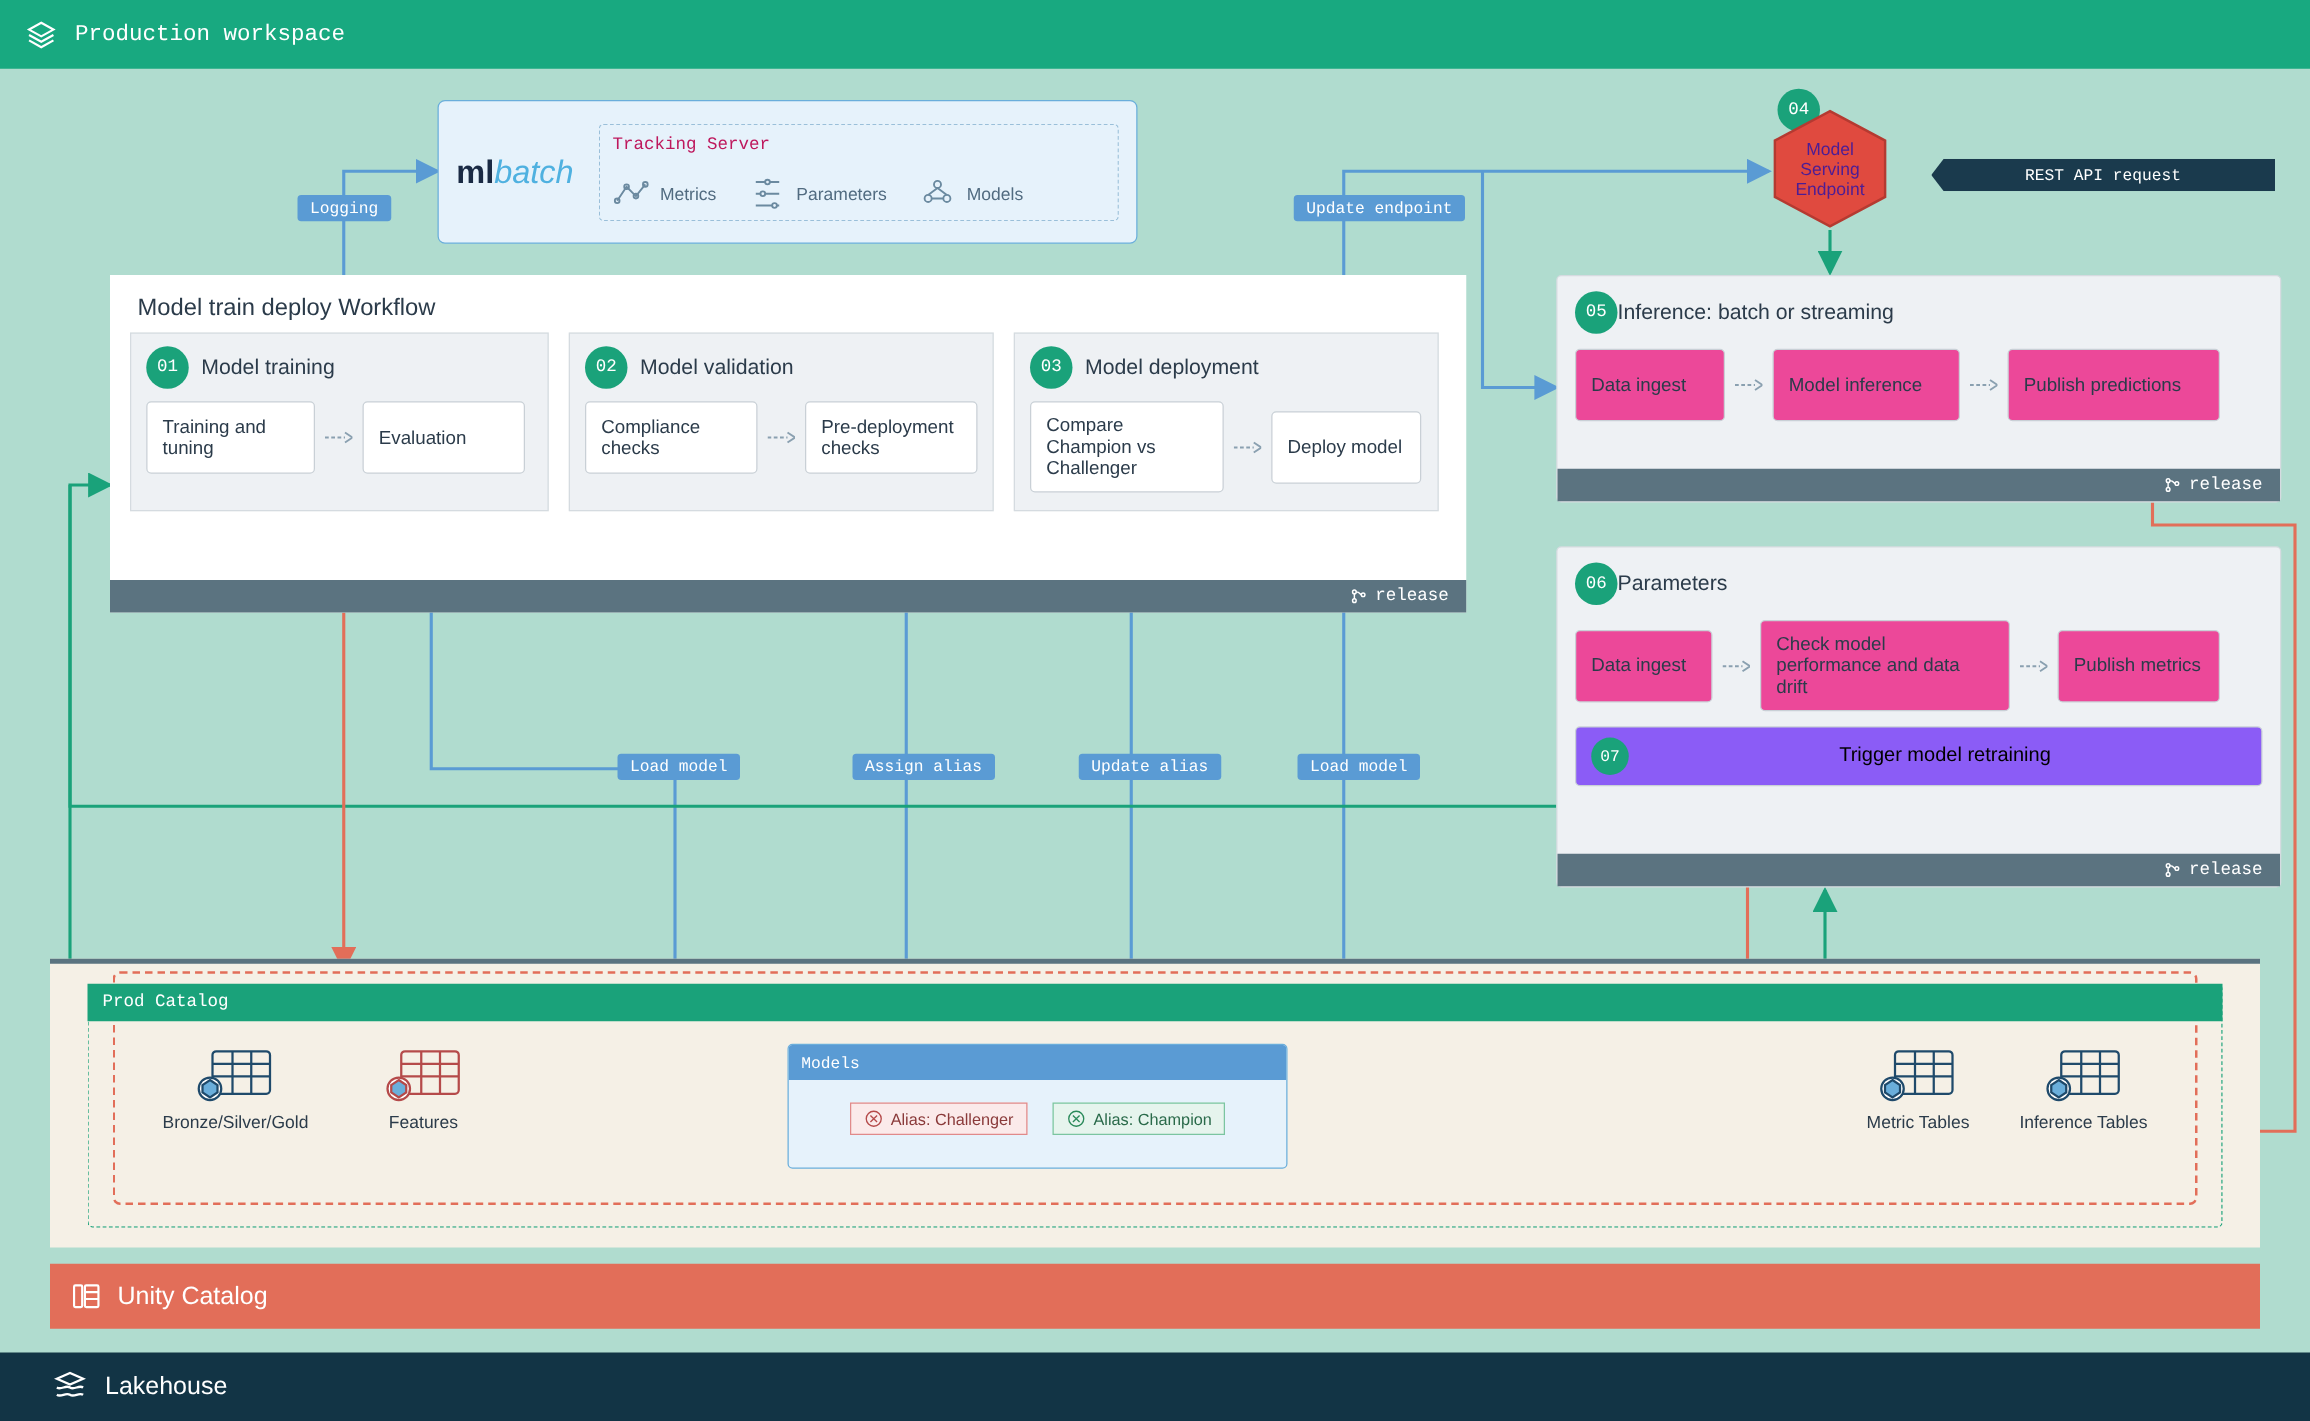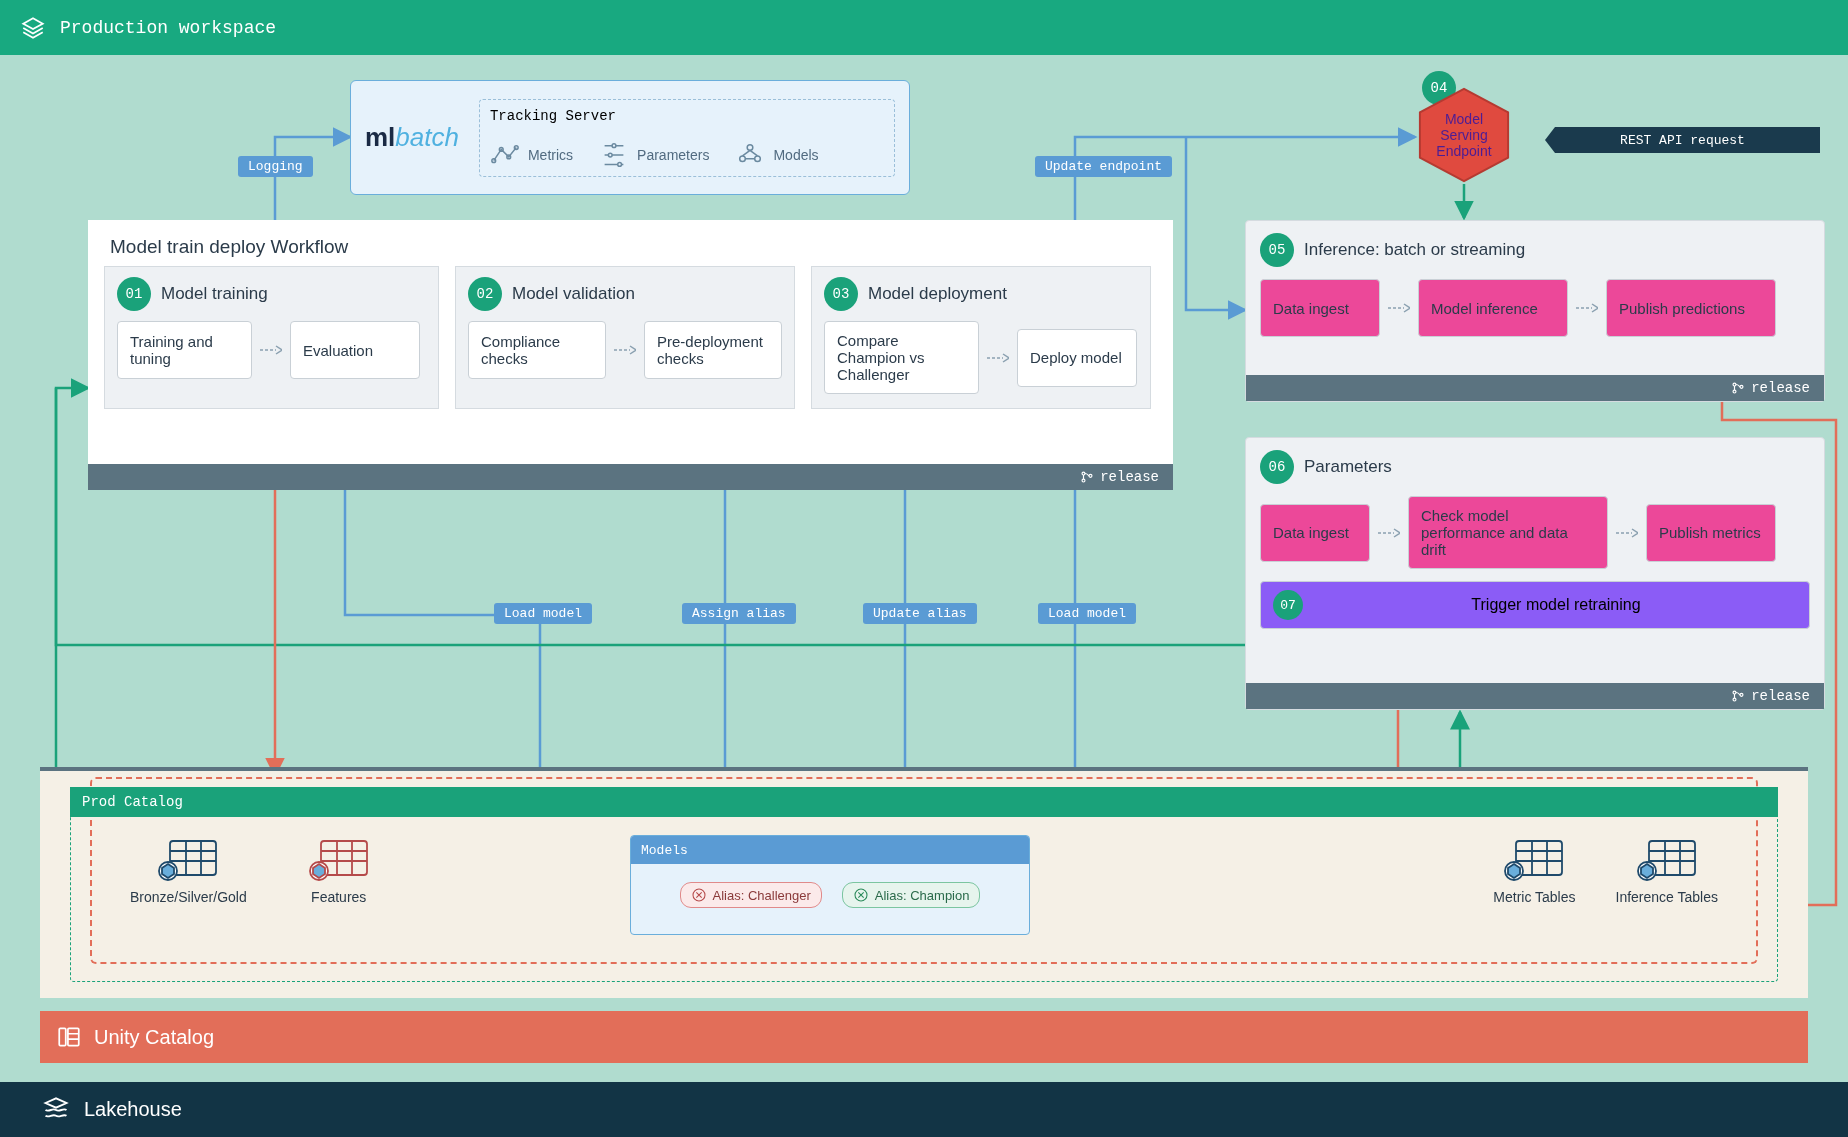--- a/index.html
+++ b/index.html
@@ -24,21 +24,21 @@
   .mlflow-panel {
     position:absolute; left:350px; top:80px; width:560px; height:115px;
     background:#e6f2fb; border:1.5px solid #6aaedb; border-radius:6px;
     display:flex; align-items:center; padding:12px 14px;
   }
   .mlflow-logo { font-size:26px; font-weight:600; color:#1a2a44; margin-right:20px; }
   .mlflow-logo .flow { color:#4fb1e0; font-style:italic; font-weight:500;}
   .tracking-box {
     flex:1; border:1.5px dashed #9abfd9; border-radius:4px; padding:8px 10px 6px 10px;
   }
-  .tracking-title { font-family:"Courier New",monospace; font-size:14px; color:#000000; margin-bottom:16px;}
+  .tracking-title { font-family:"Courier New",monospace; font-size:14px; color:#be185d; margin-bottom:16px;}
   .tracking-items { display:flex; gap:26px; align-items:center; }
   .tracking-item { display:flex; align-items:center; gap:8px; font-size:14px; color:#516b80;}
   .tracking-item svg { width:30px; height:30px; }
 
   
   .workflow-card {
     position:absolute; left:88px; top:220px; width:1085px; height:270px;
     background:#fff;
   }
   .workflow-title { font-size:19px; color:#2b3b4a; padding:16px 22px 8px; }
@@ -88,21 +88,21 @@
     clip-path: polygon(10px 0, 100% 0, 100% 100%, 10px 100%, 0 50%);
   }
 
   
   .right-panel {
     position:absolute; left:1245px; width:580px; background:#eef1f4;
     border:1px solid #d5dbe0; border-radius:4px; padding:12px 14px 40px;
   }
   .rp-05 { top:220px; height:182px;}
   .rp-06 { top:437px; height:273px;}
-  .rp-head { display:flex; align-items:center; gap:10px; margin-bottom:12px;}
+  .rp-head { display:flex; align-items:center; gap:0; margin-bottom:12px;}
   .rp-title { font-size:17px; color:#2b3b4a;}
   .rp-boxes { display:flex; align-items:center; gap:8px;}
   .rp-box {
     background:#ec4899; border:1px solid #c9d0d6; border-radius:4px;
     padding:10px 12px; font-size:15px; color:#2b3b4a; min-height:58px;
     display:flex; align-items:center;
   }
   .rp-fullbar {
     margin-top:12px; display:flex; align-items:center; gap:12px;
     background:#8b5cf6; border:1px solid #c9d0d6; border-radius:4px; padding:8px 12px;
@@ -154,21 +154,21 @@
   .models-panel {
     position:absolute; left:590px; top:64px; width:400px; height:100px;
     background:#e6f2fb; border:1.5px solid #6aaedb; border-radius:4px; overflow:hidden;
   }
   .models-header {
     height:28px; background:#5a9bd4; color:#fff; font-family:"Courier New",monospace; font-size:13px;
     display:flex; align-items:center; padding-left:10px;
   }
   .models-row { display:flex; gap:20px; padding:18px 14px; justify-content:center;}
   .alias-chip {
-    display:flex; align-items:center; gap:6px; border-radius:11px; padding:4px 10px; font-size:13px;
+    display:flex; align-items:center; gap:6px; border-radius:0; padding:4px 10px; font-size:13px;
   }
   .alias-challenger { background:#fbeaea; border:1px solid #e08a8a; color:#8a3a3a;}
   .alias-champion { background:#e6f4ed; border:1px solid #7bc5a0; color:#2a6a4a;}
   .dashed-red-box {
     position:absolute; left:50px; right:50px; top:6px; bottom:34px;
     border:2px dashed #e26e59; border-radius:6px; pointer-events:none;
   }
 
   
   svg.connectors {

